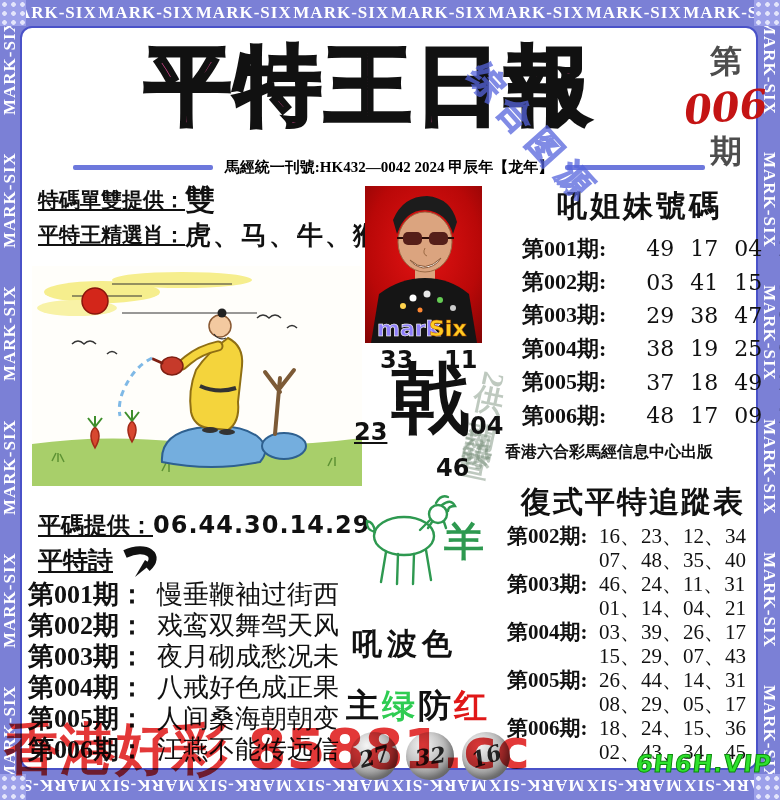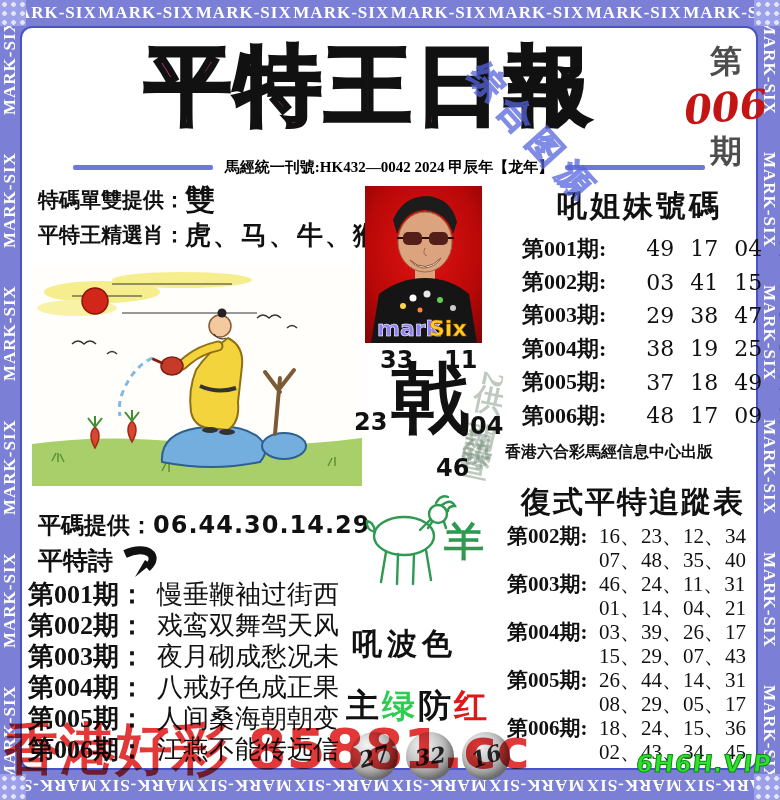--- a/index.html
+++ b/index.html
@@ -26,39 +26,39 @@
            -webkit-text-stroke:1.5px rgba(85,100,220,.75);white-space:nowrap;}
   .issue{position:absolute;right:2px;top:12px;width:56px;display:flex;flex-direction:column;align-items:center;gap:3px;z-index:5;}
   .issue .cjk{font:bold 32px "Liberation Serif",serif;color:#4d4d4d;}
   .issue .num{font:italic bold 40px "DejaVu Serif",serif;color:#c41414;transform:rotate(-5deg);line-height:1;}
   .subtitle-row{position:absolute;left:0;top:130px;width:100%;display:flex;justify-content:center;align-items:center;gap:12px;z-index:4;}
   .subtitle-row .bar{width:140px;height:5px;background:#6d78dc;border-radius:2px;}
   .subtitle-row .txt{font:bold 15px "Liberation Serif",serif;color:#000000;white-space:nowrap;}
   
   .l-line{position:absolute;left:16px;white-space:nowrap;}
   .l1{top:152px;}.l2{top:190px;}
-  .l-label{font:bold 21px "Liberation Serif",serif;}
+  .l-label{font:bold 21px "Liberation Serif",serif;text-decoration:underline;}
   .l1 .l-value{font:bold 30px "Liberation Serif",serif;vertical-align:-3px;}
   .l2 .l-value{font:bold 26px "Liberation Serif",serif;letter-spacing:2px;vertical-align:-2px;}
   .cartoon{position:absolute;left:10px;top:238px;width:330px;height:220px;}
   .pingma{position:absolute;left:16px;top:482px;white-space:nowrap;}
   .pingma .l-label{font:bold 23px "Liberation Serif",serif;}
   .pingma .l-value{font:bold 24px "DejaVu Sans",sans-serif;letter-spacing:1px;}
   .shi-row{position:absolute;left:16px;top:516px;display:flex;align-items:flex-start;gap:4px;}
   .shi-row .l-label{font:bold 25px "Liberation Serif",serif;}
   .poems{position:absolute;left:6px;top:551px;width:350px;z-index:4;}
   .poem-row{display:flex;line-height:31px;white-space:nowrap;}
   .poem-issue{font:bold 26px/31px "Liberation Serif",serif;}
   .poem-text{font:500 26px/31px "Liberation Serif",serif;margin-left:12px;}
   
   .photo{position:absolute;left:343px;top:158px;width:117px;height:157px;z-index:4;}
   .cross{position:absolute;left:328px;top:318px;width:190px;height:140px;z-index:4;}
   .cross span{position:absolute;font:600 24px "DejaVu Sans",sans-serif;}
   .cx-tl{left:30px;top:0;}.cx-tr{left:94px;top:0;}
-  .cx-l{left:4px;top:62px;}.cx-r{left:120px;top:66px;}.cx-b{left:86px;top:108px;}
+  .cx-l{left:4px;top:72px;text-decoration:underline;}.cx-r{left:120px;top:66px;}.cx-b{left:86px;top:108px;}
   .cx-c{left:42px;top:14px;font:900 78px/1 "Liberation Serif",serif !important;}
   .goat-wrap{position:absolute;left:330px;top:460px;width:190px;height:110px;z-index:4;}
   .goat-svg{position:absolute;left:0;top:0;}
   .zodiac{position:absolute;left:92px;top:26px;font:bold 40px "Liberation Serif",serif;color:#2e9950;}
   .bose-title{position:absolute;left:330px;top:596px;font:800 30px "Liberation Serif",serif;letter-spacing:5px;z-index:4;}
   .bose-colors{position:absolute;left:324px;top:656px;font:800 33px "Liberation Serif",serif;letter-spacing:3px;z-index:4;white-space:nowrap;}
   .bc-green{color:#2ecc52;}.bc-red{color:#e01818;}
   .balls{position:absolute;left:328px;top:704px;display:flex;gap:8px;z-index:5;}
   .ball{width:48px;height:48px;border-radius:50%;
         background:radial-gradient(circle at 35% 28%,#f5f5f5,#bcbcbc 45%,#8d8d8d 72%,#707070);

